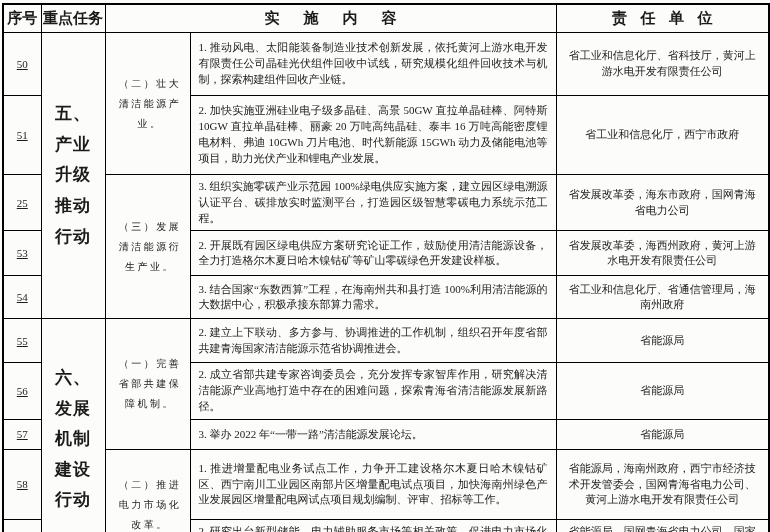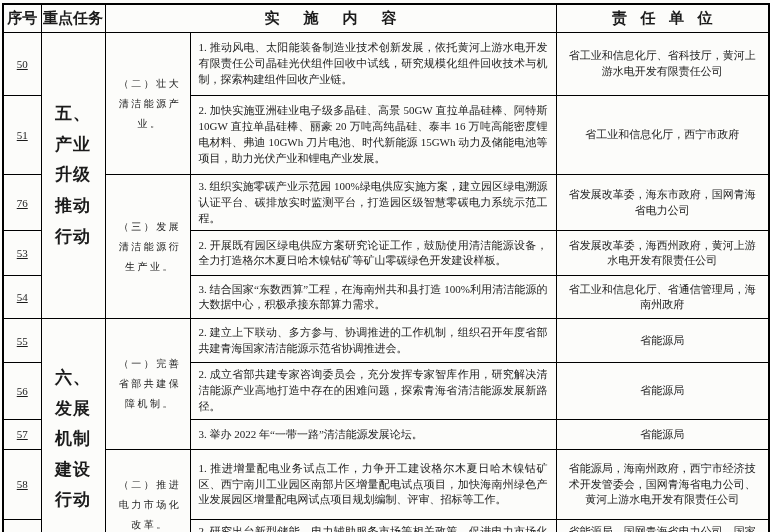--- a/index.html
+++ b/index.html
@@ -93,21 +93,21 @@
         <td class="sub-cell" rowspan="2">（二）壮大清洁能源产业。</td>
         <td class="content-cell">1. 推动风电、太阳能装备制造业技术创新发展，依托黄河上游水电开发有限责任公司晶硅光伏组件回收中试线，研究规模化组件回收技术与机制，探索构建组件回收产业链。</td>
         <td class="unit-cell">省工业和信息化厅、省科技厅，黄河上游水电开发有限责任公司</td>
       </tr>
       <tr style="height:79px">
         <td class="no-cell">51</td>
         <td class="content-cell">2. 加快实施亚洲硅业电子级多晶硅、高景 50GW 直拉单晶硅棒、阿特斯 10GW 直拉单晶硅棒、丽豪 20 万吨高纯晶硅、泰丰 16 万吨高能密度锂电材料、弗迪 10GWh 刀片电池、时代新能源 15GWh 动力及储能电池等项目，助力光伏产业和锂电产业发展。</td>
         <td class="unit-cell">省工业和信息化厅，西宁市政府</td>
       </tr>
       <tr style="height:46px">
-        <td class="no-cell">76</td>
+        <td class="no-cell">25</td>
         <td class="sub-cell" rowspan="3">（三）发展清洁能源衍生产业。</td>
         <td class="content-cell">3. 组织实施零碳产业示范园 100%绿电供应实施方案，建立园区绿电溯源认证平台、碳排放实时监测平台，打造园区级智慧零碳电力系统示范工程。</td>
         <td class="unit-cell">省发展改革委，海东市政府，国网青海省电力公司</td>
       </tr>
       <tr style="height:45px">
         <td class="no-cell">53</td>
         <td class="content-cell">2. 开展既有园区绿电供应方案研究论证工作，鼓励使用清洁能源设备，全力打造格尔木夏日哈木镍钴矿等矿山零碳绿色开发建设样板。</td>
         <td class="unit-cell">省发展改革委，海西州政府，黄河上游水电开发有限责任公司</td>
       </tr>
       <tr style="height:43px">

